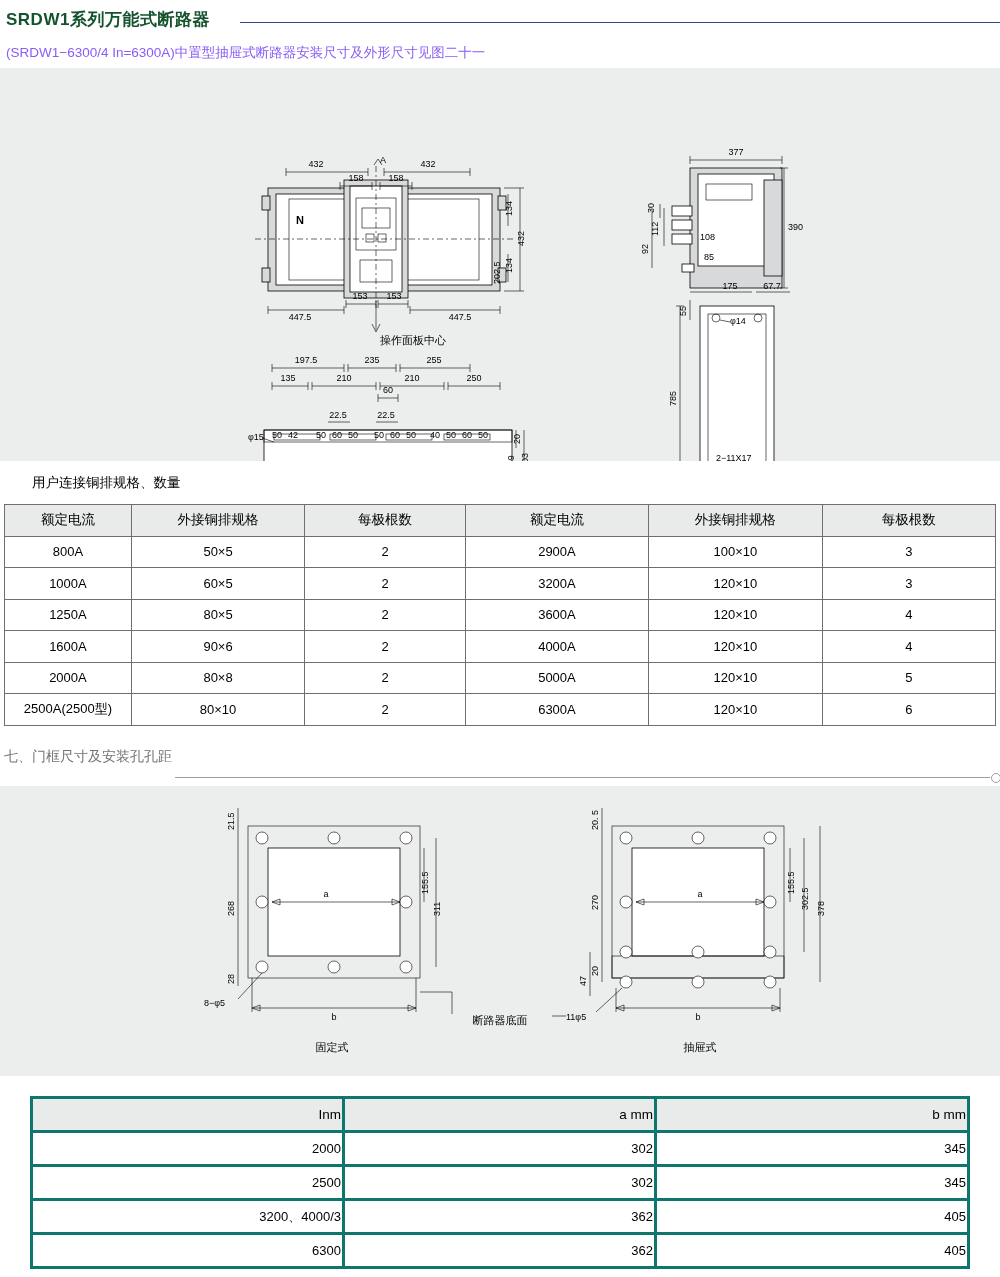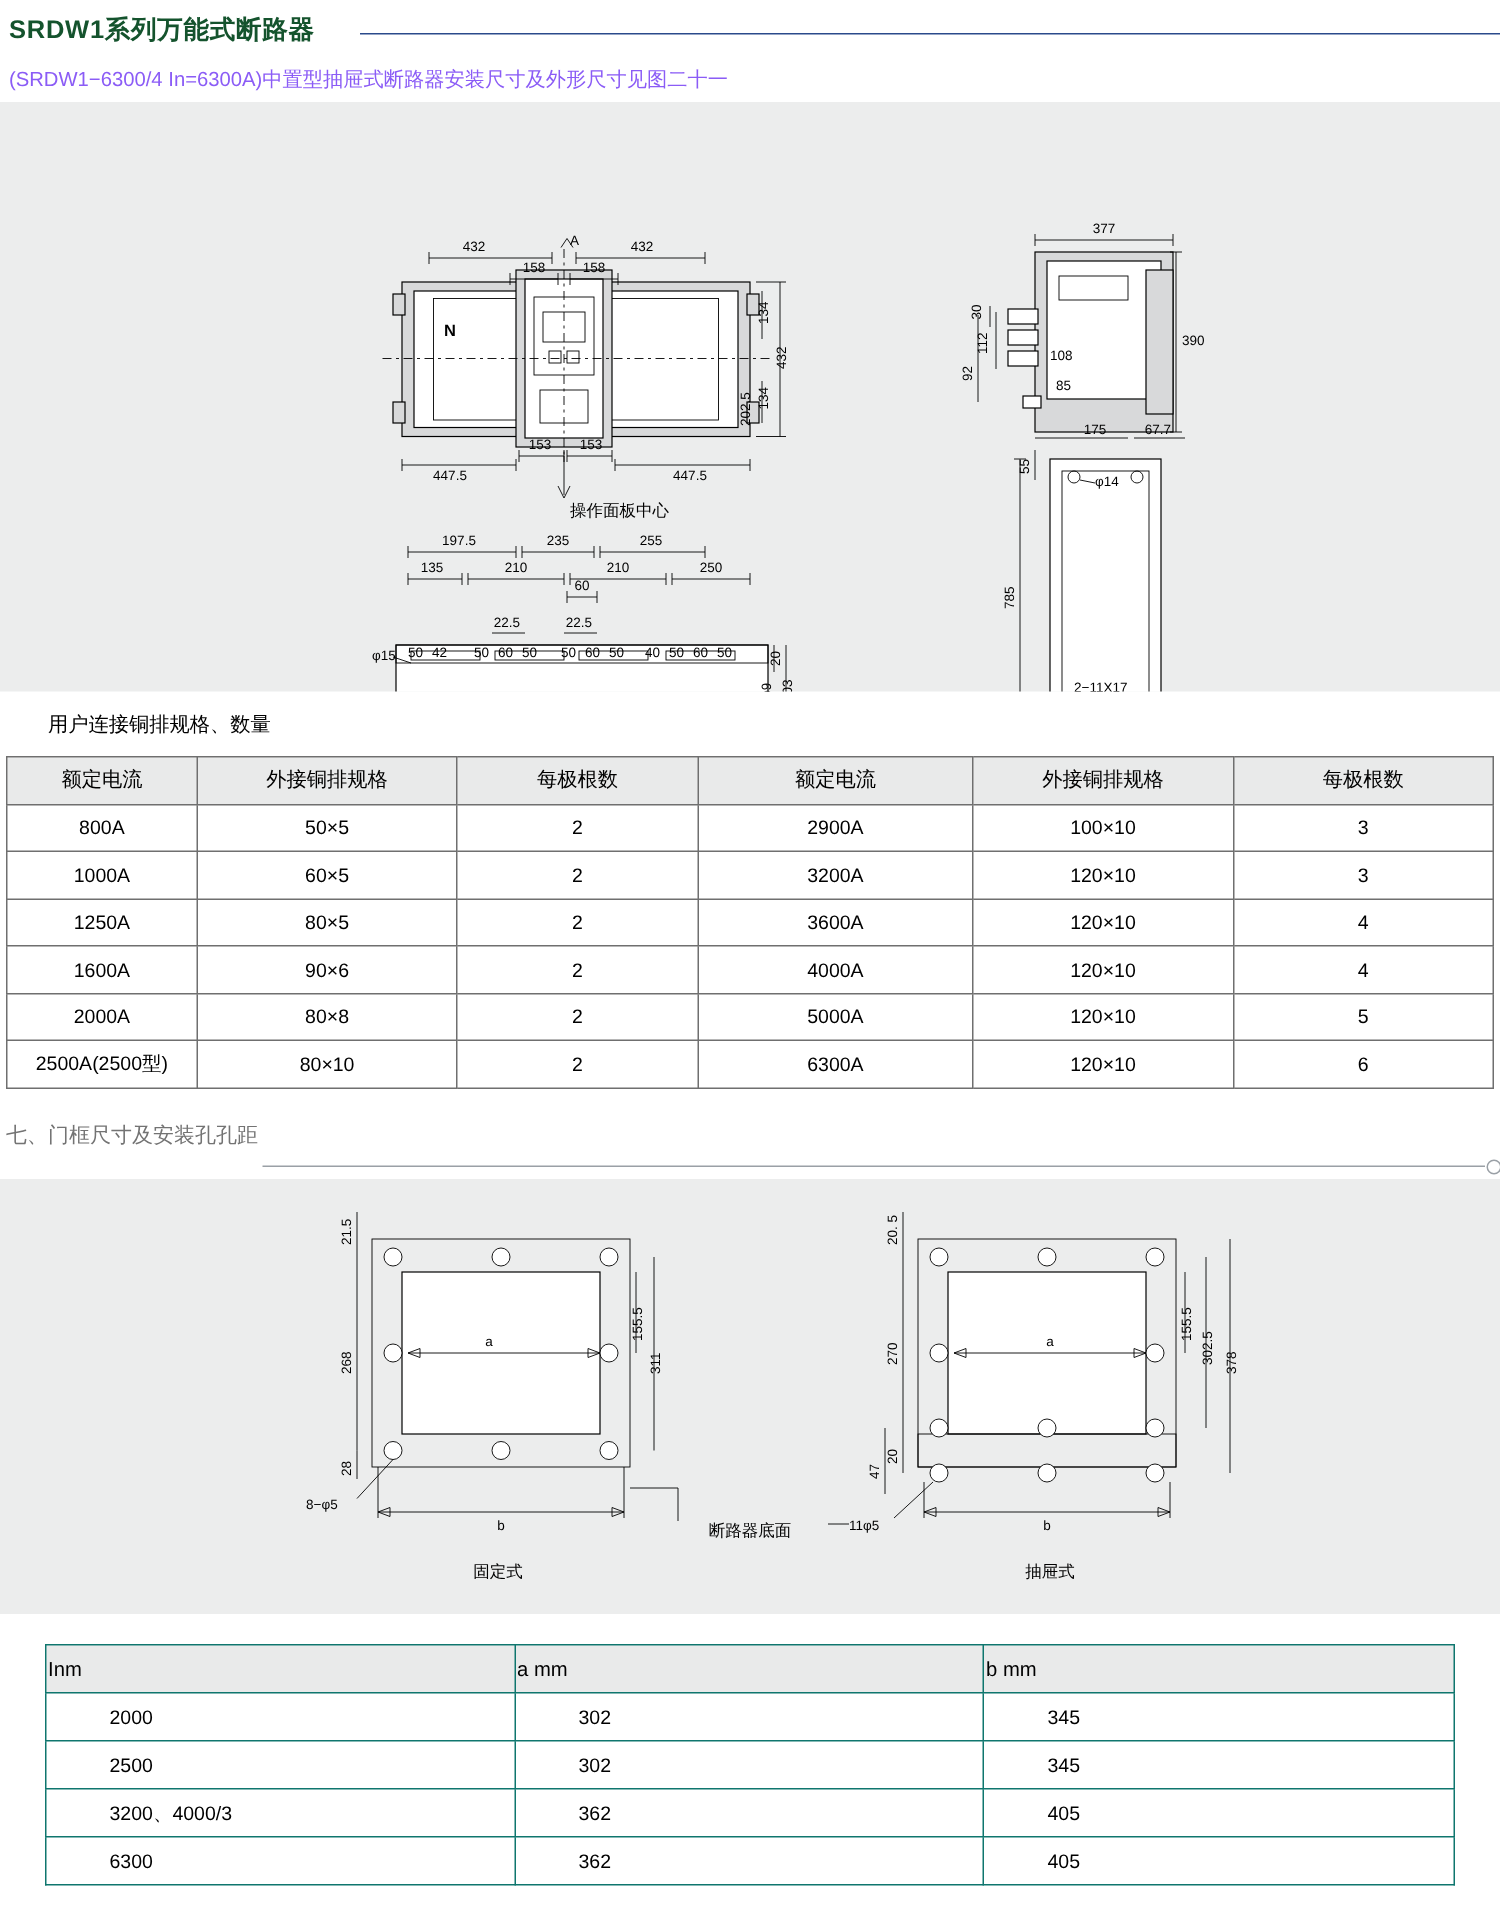--- a/index.html
+++ b/index.html
@@ -58,22 +58,22 @@
     border:1px solid #6f6f6f;
     text-align:center;
     height:28.5px;
     font-weight:normal;
   }
   #copper-table thead th{background:#e9eaea;font-size:13.5px;}
   #copper-table td{background:#fff;}
 
   #frame-table{left:30px;top:1096px;width:940px;}
   #frame-table th,#frame-table td{
-    border:1px solid #0f766e;
-    text-align:left;
+    border:3px solid #0f766e;
+    text-align:right;
     height:29px;
     font-weight:normal;
   }
   #frame-table thead th{background:#e9eaea;font-size:13.5px;}
   #frame-table td{background:#fff;padding-left:42px;}
 
   
   svg text{font-family:"Liberation Sans","DejaVu Sans",sans-serif;font-size:9px;fill:#000;}
   svg .lbl{font-size:9px;}
   svg .cn{font-size:11px;}

